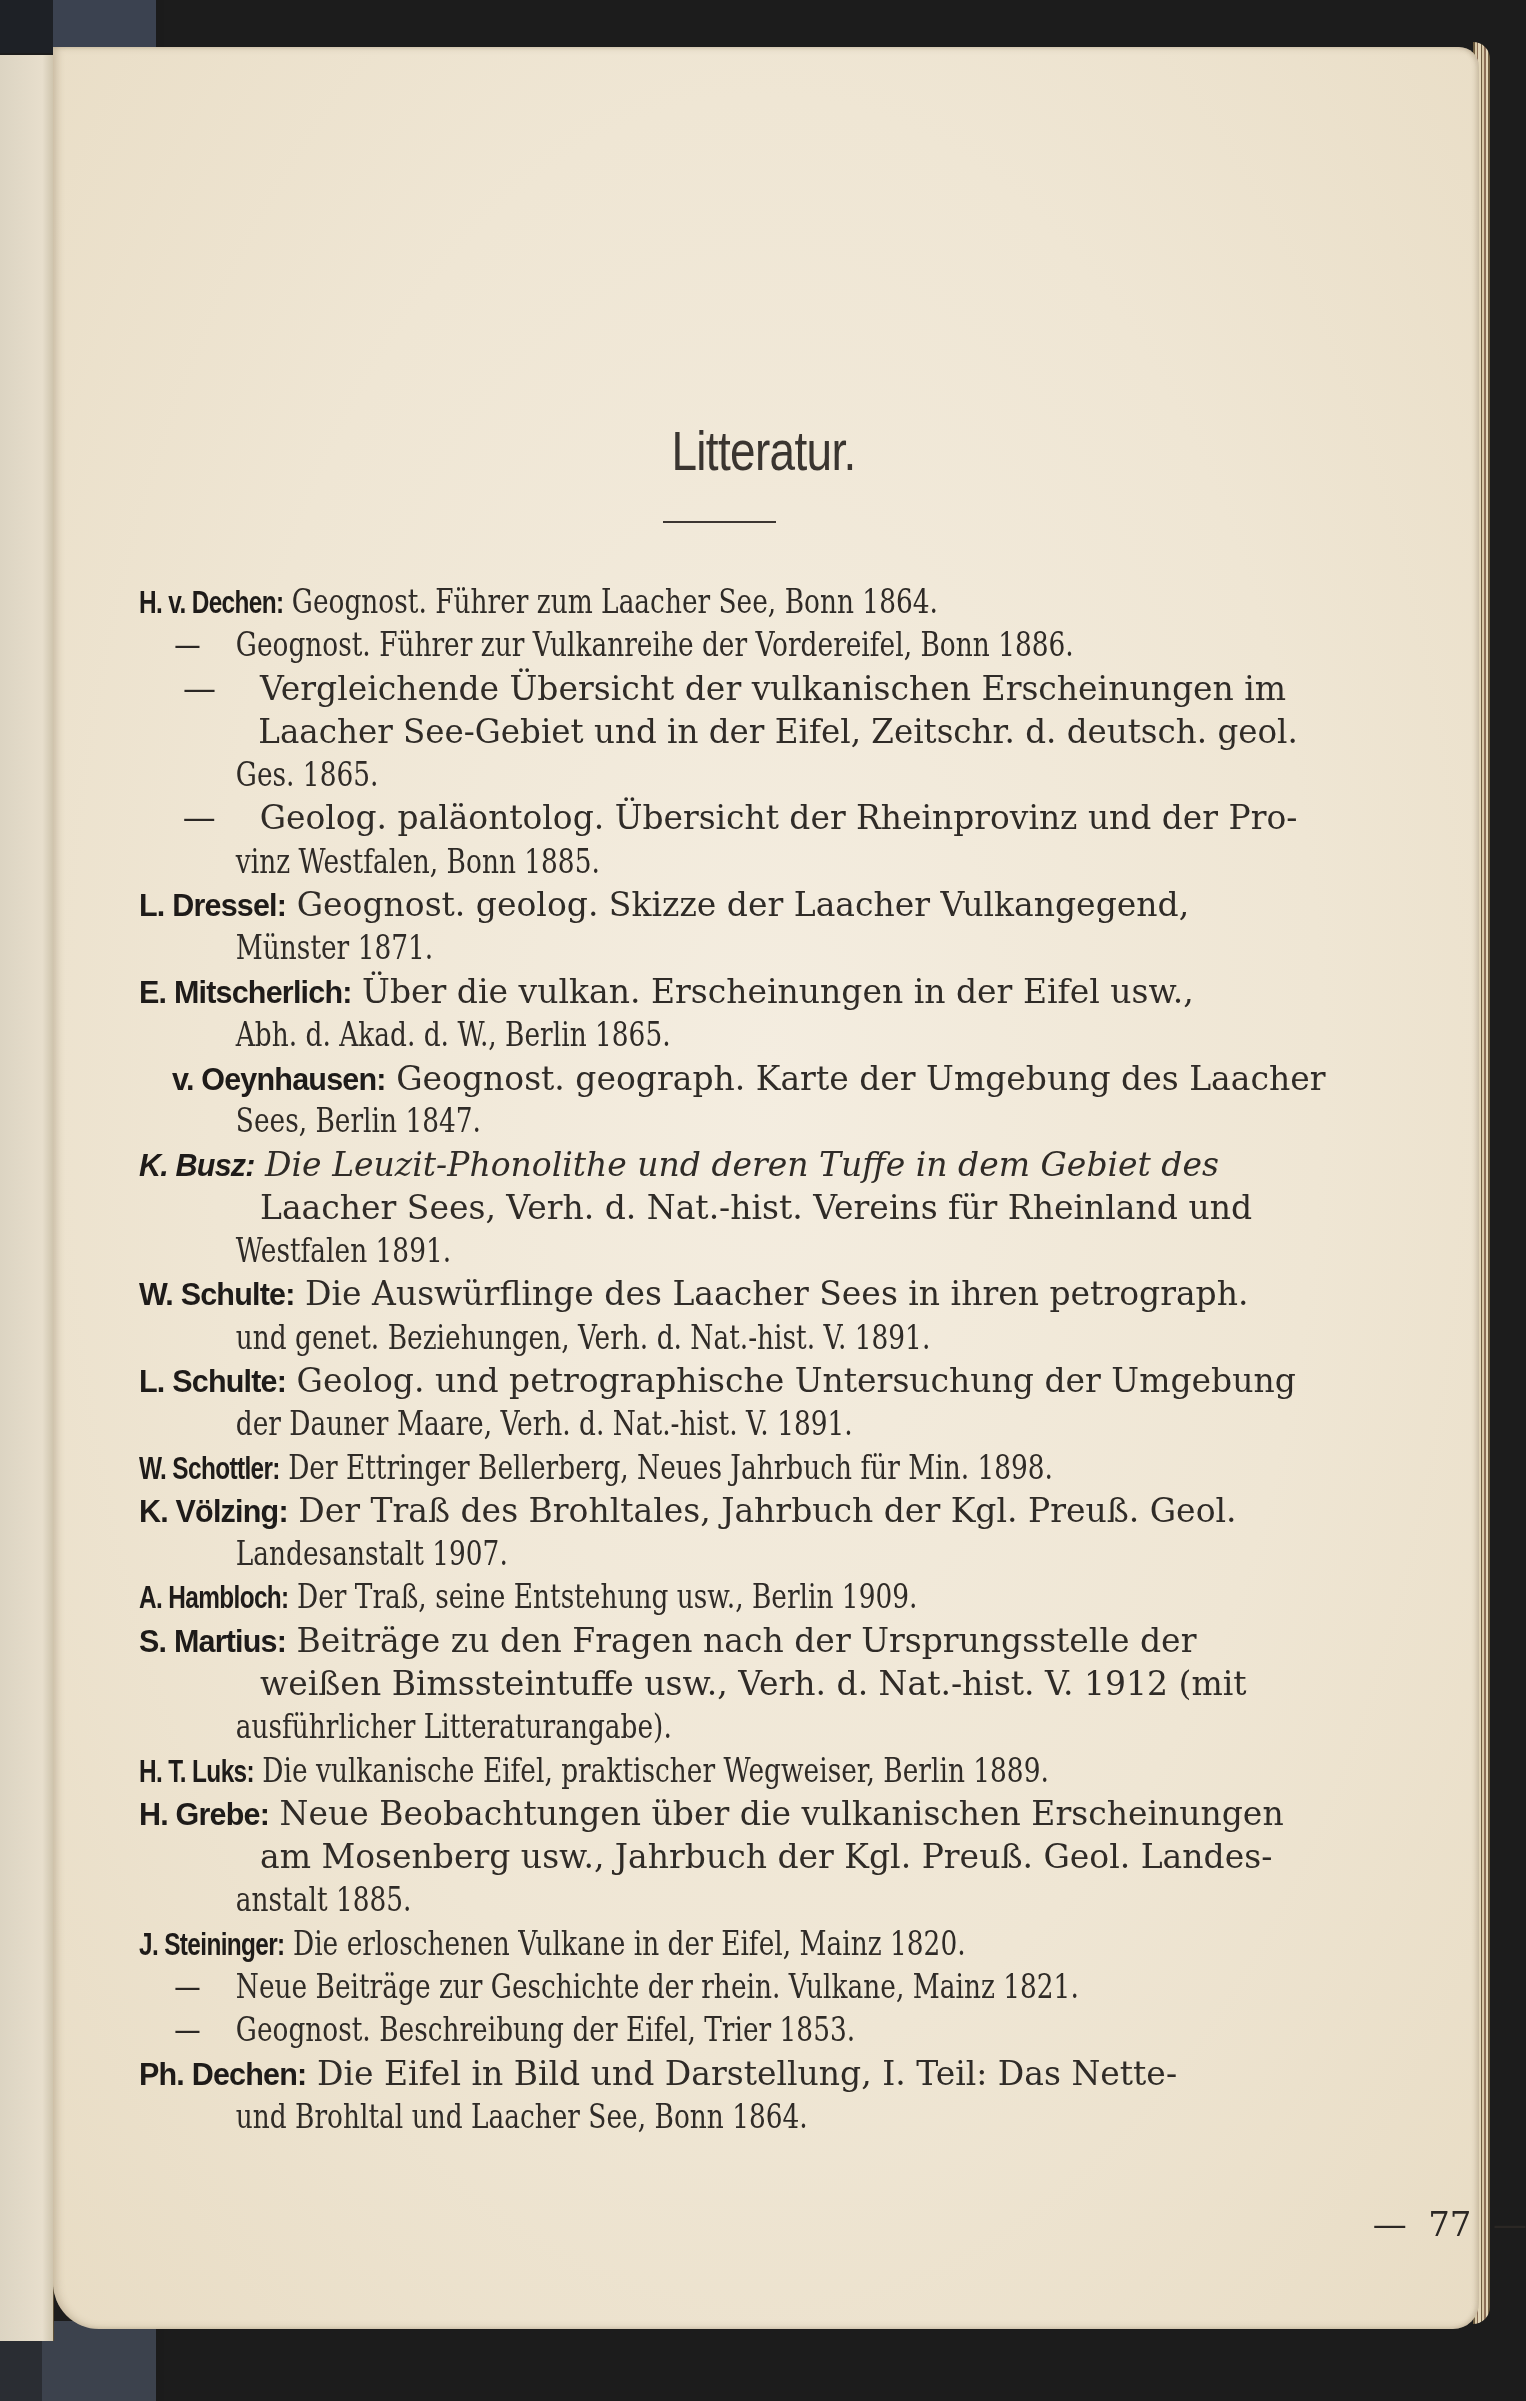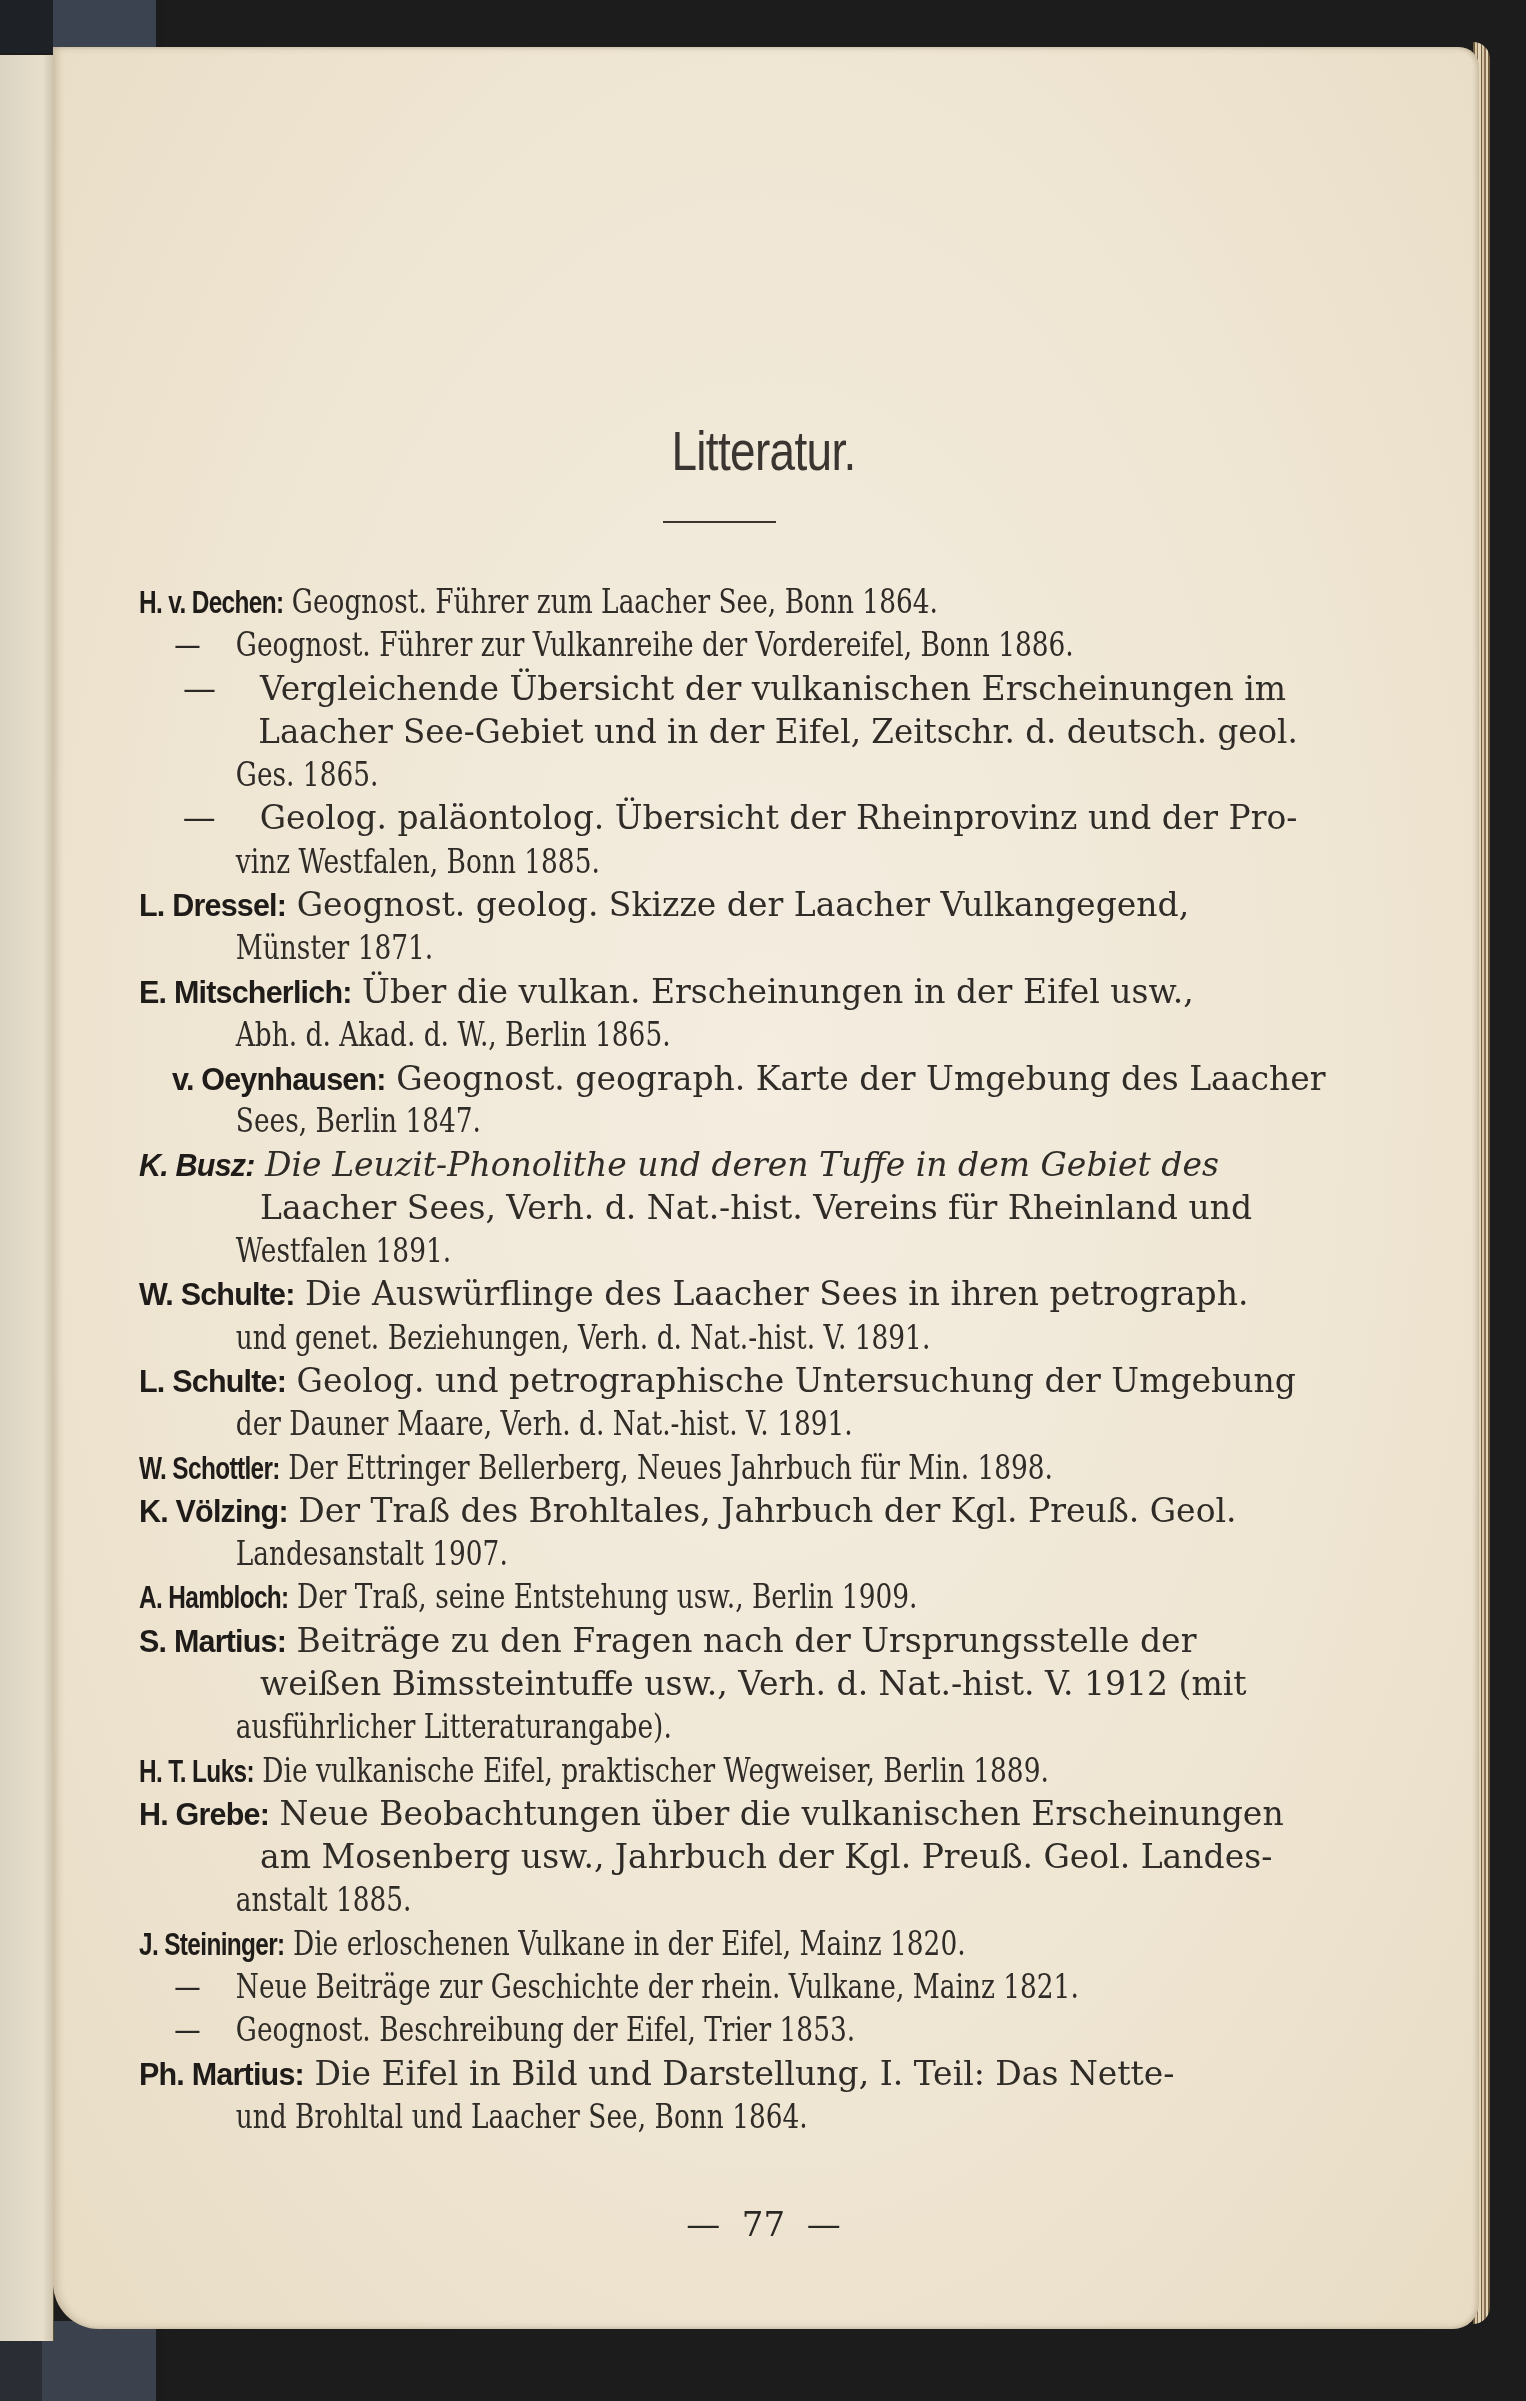--- a/index.html
+++ b/index.html
@@ -48,21 +48,21 @@
     transform-origin: 0 50%;
   }
   .author {
     font-family: "Liberation Sans", sans-serif; font-weight: bold; font-size: 30.5px;
     color: #1e1b19; letter-spacing: -0.8px;
   }
   .text { font-family: "DejaVu Serif", serif; color: #2f2b27; }
   .dash { position: absolute; left: 44px; font-family: "DejaVu Serif", serif; }
   .indent { position: absolute; left: 121px; }
   .page-number {
-    position: absolute; left: 0; width: 1527px; top: 2204px; text-align: center;
+    position: absolute; left: 0; width: 1527px; top: 2204px; text-align: right;
     font-size: 34px; color: #2b2724; word-spacing: 10.7px;
   }
 </style>
 </head>
 <body>
 
 <div class="cover-strip"></div>
 <div class="cover-strip-bottom"></div>
 <div class="prev-page"></div>
 <div class="page-stack"></div>
@@ -145,20 +145,20 @@
     </div>
     <div class="line" style="top: 1342px; transform: scaleX(0.8);"><span class="author">J. Steininger:</span><span class="text"> Die erloschenen Vulkane in der Eifel, Mainz 1820.</span></div>
     <div class="line" style="top: 1385px; transform: scaleX(0.8);">
       <span class="dash">—</span>
       <span class="text indent">Neue Beiträge zur Geschichte der rhein. Vulkane, Mainz 1821.</span>
     </div>
     <div class="line" style="top: 1428px; transform: scaleX(0.8);">
       <span class="dash">—</span>
       <span class="text indent">Geognost. Beschreibung der Eifel, Trier 1853.</span>
     </div>
-    <div class="line" style="top: 1472px; transform: scaleX(1);"><span class="author">Ph. Martius:</span><span class="text"> Die Eifel in Bild und Darstellung, I. Teil: Das Nette-</span></div>
+    <div class="line" style="top: 1472px; transform: scaleX(1);"><span class="author">Ph. Dechen:</span><span class="text"> Die Eifel in Bild und Darstellung, I. Teil: Das Nette-</span></div>
     <div class="line" style="top: 1515px; transform: scaleX(0.8);">
       <span class="text indent">und Brohltal und Laacher See, Bonn 1864.</span>
     </div>
   </div>
 
 <div class="page-number">— 77 —</div>
 
 
 </body></html>

